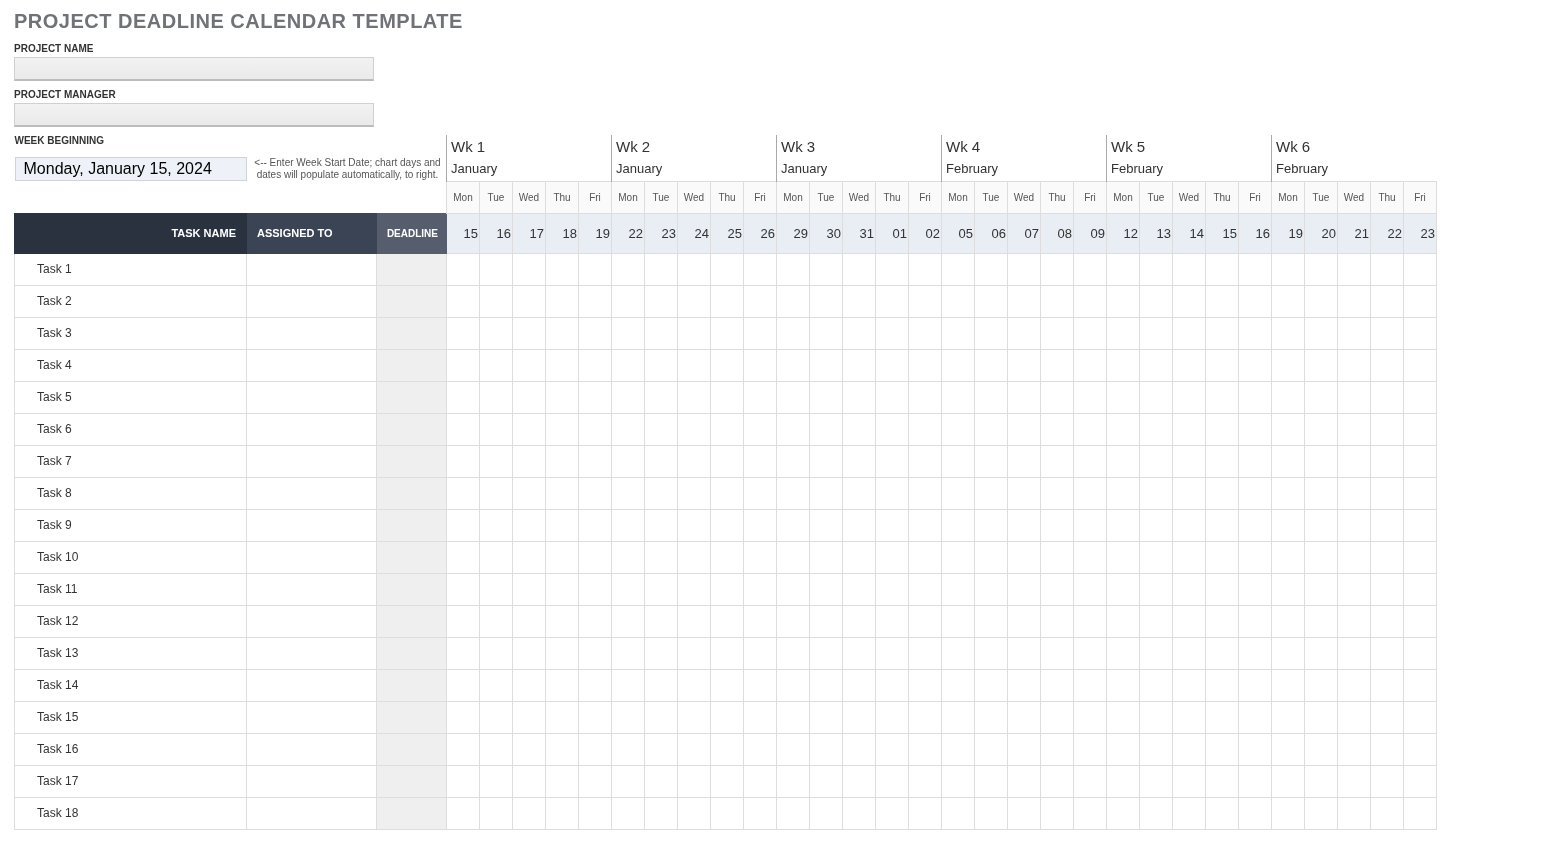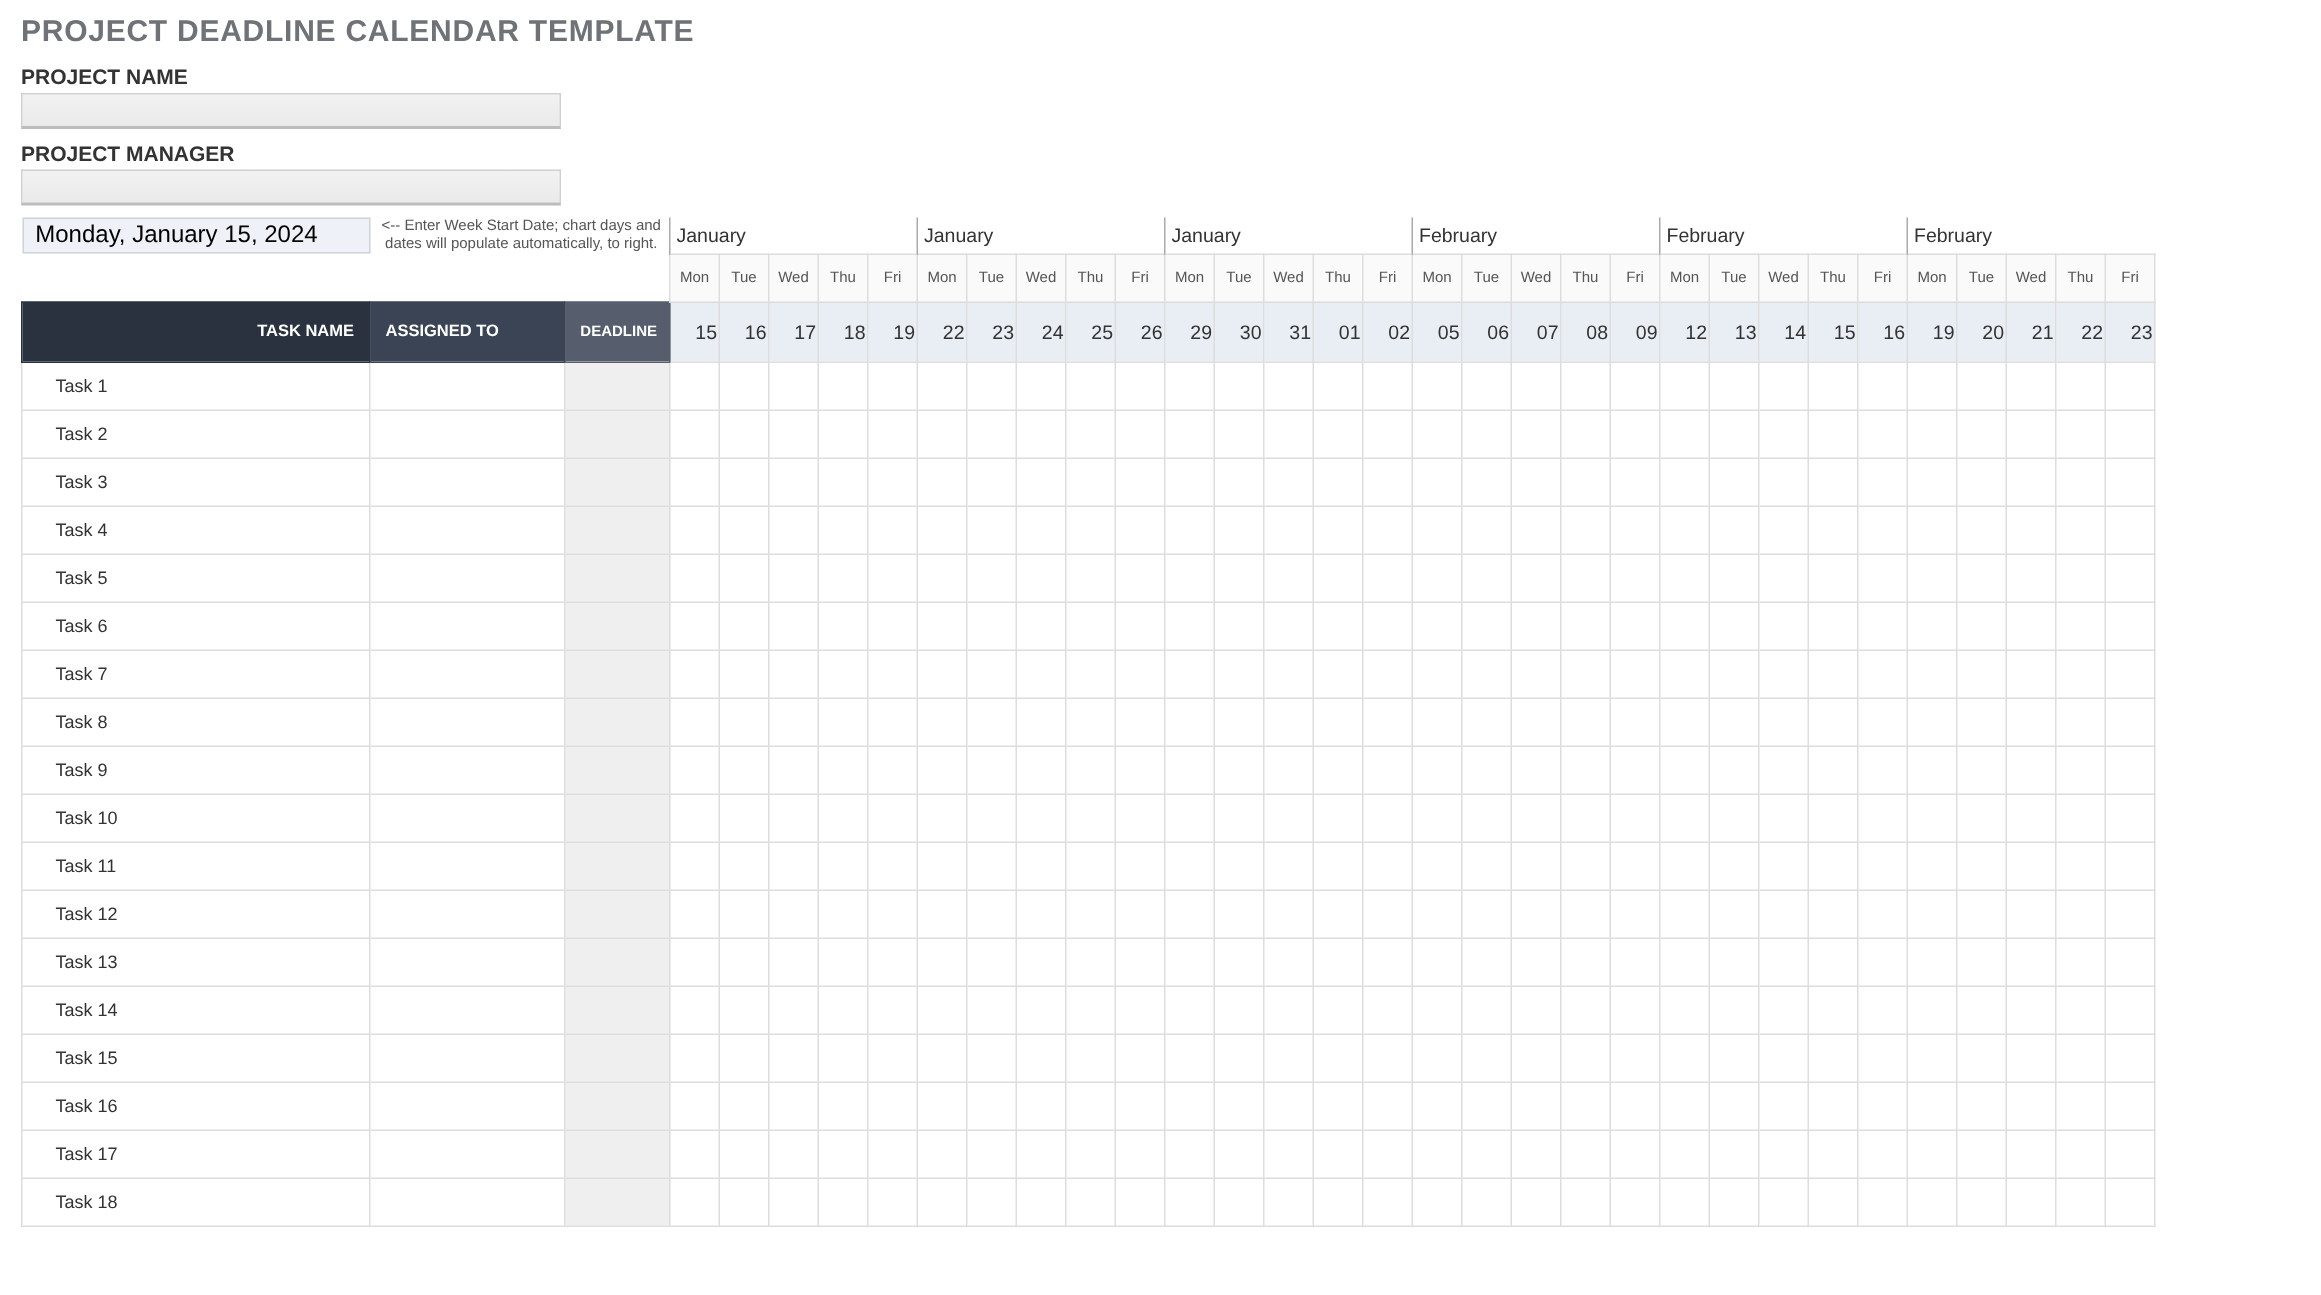--- a/index.html
+++ b/index.html
@@ -12,21 +12,21 @@
     background: #fff;
   }
   .title {
     font-size: 20px;
     font-weight: 700;
     letter-spacing: 0.5px;
     color: #6f7277;
     margin: 0 0 10px 0;
   }
   .field-label {
-    font-size: 14px;
+    font-size: 10px;
     font-weight: 600;
     color: #333;
     margin-bottom: 3px;
   }
   .field-input {
     width: 360px;
     height: 24px;
     background: linear-gradient(to bottom,#f2f2f2,#eaeaea);
     border: 1px solid #d0d0d0;
     border-bottom: 2px solid #bcbcbc;
@@ -202,20 +202,31 @@
       <col class="col-day">
       <col class="col-day">
       <col class="col-day">
       <col class="col-day">
       <col class="col-day">
       <col class="col-day">
       <col class="col-day">
       <col class="col-day">
     </colgroup>
   <thead id="thead">
+      <tr>
+        <td colspan="3" class="header-spacer input-cell">
+          <div class="field-label">WEEK BEGINNING</div>
+        </td>
+        <td colspan="5" class="wk-label">Wk 1</td>
+        <td colspan="5" class="wk-label">Wk 2</td>
+        <td colspan="5" class="wk-label">Wk 3</td>
+        <td colspan="5" class="wk-label">Wk 4</td>
+        <td colspan="5" class="wk-label">Wk 5</td>
+        <td colspan="5" class="wk-label">Wk 6</td>
+      </tr>
       <tr>
         <td class="header-spacer input-cell"><input class="wb-input" type="text" value="Monday, January 15, 2024" style=""></td>
         <td colspan="2" class="header-spacer input-cell">
           <div class="wb-hint">&lt;-- Enter Week Start Date; chart days and dates will populate automatically, to right.</div>
         </td>
         <td colspan="5" class="month-label">January</td>
         <td colspan="5" class="month-label">January</td>
         <td colspan="5" class="month-label">January</td>
         <td colspan="5" class="month-label">February</td>
         <td colspan="5" class="month-label">February</td>

